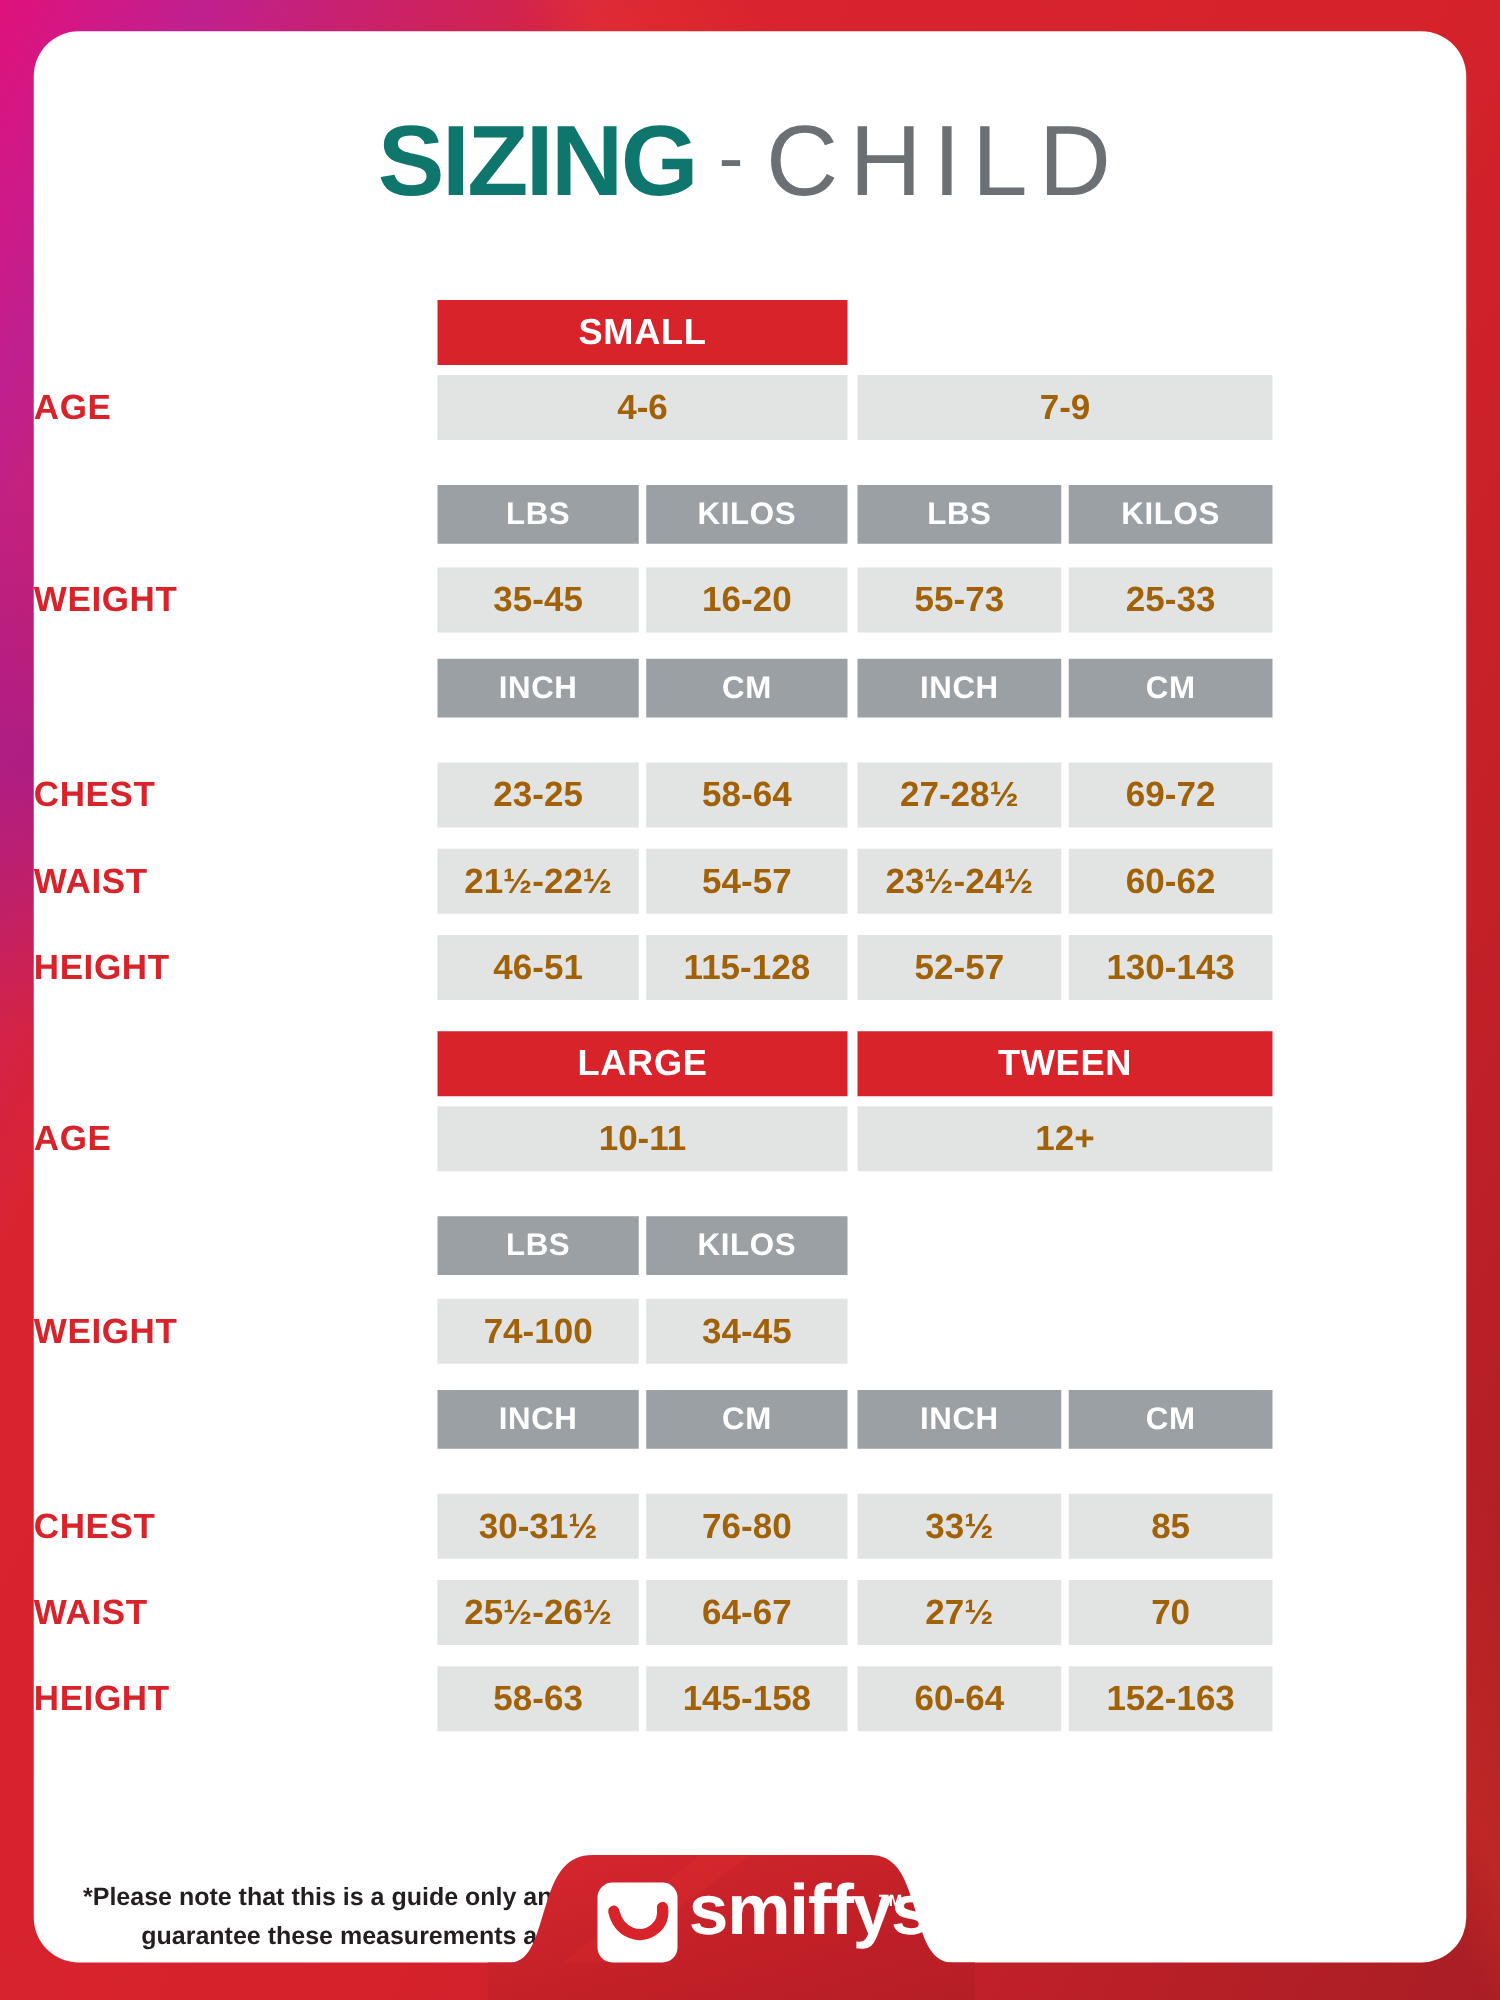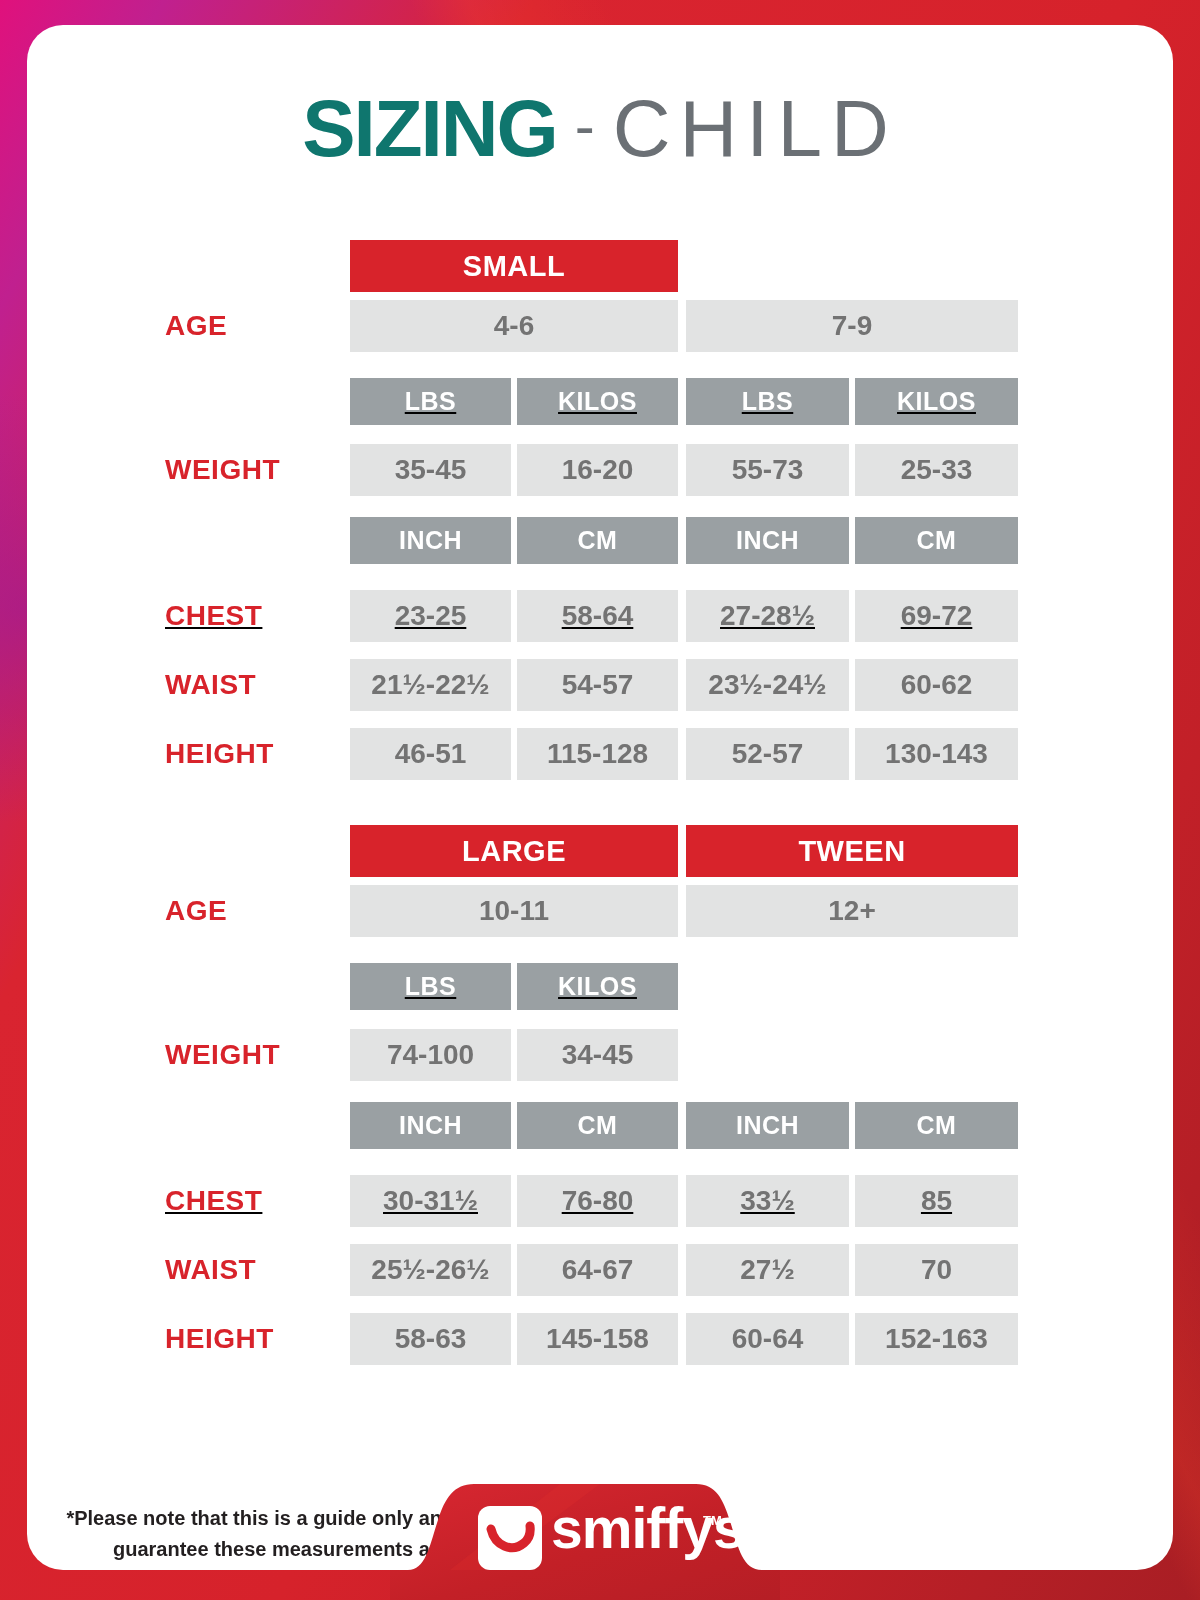--- a/index.html
+++ b/index.html
@@ -21,38 +21,38 @@
     display:flex;justify-content:center;align-items:baseline;gap:18px;
     font-size:80px;line-height:1.1;
   }
   .t-red{color:#0f766e;font-weight:bold;letter-spacing:-2px;}
   .t-dash{color:#6b7075;font-weight:normal;transform:translateY(-10px);font-size:60px;}
   .t-gray{color:#6b7075;font-weight:100;letter-spacing:9px;}
   
   .table{position:absolute;left:0;width:1002px;}
   .trow{display:flex;}
   .lab{
-    width:323px;box-sizing:border-box;padding-left:138px;
+    width:323px;box-sizing:border-box;
     display:flex;align-items:center;
     color:#d8232b;font-weight:bold;font-size:28px;letter-spacing:0.5px;
   }
   .cell{
     display:flex;align-items:center;justify-content:center;
     box-sizing:border-box;font-weight:bold;
   }
   .c1{width:161px;margin-right:6px;}
   .c2{width:161px;margin-right:8px;}
   .c3{width:163px;margin-right:6px;}
   .c4{width:163px;}
   .m1{width:328px;margin-right:8px;}  
   .m2{width:332px;}                    
   .hdr-red{background:#d8232b;color:#ffffff;height:52px;font-size:29px;letter-spacing:0.5px;}
   .hdr-gray{background:#9aa0a3;color:#ffffff;height:47px;font-size:25px;letter-spacing:0.5px;}
-  .data{background:#e2e3e3;color:#737373;height:52px;font-size:28px;}
-  .g8{margin-top:8px;} .g26{margin-top:26px;text-decoration:underline;} .g19{margin-top:19px;}
+  .data{background:#e2e3e3;color:#a16207;height:52px;font-size:28px;}
+  .g8{margin-top:8px;} .g26{margin-top:36px;} .g19{margin-top:19px;}
   .g21{margin-top:21px;} .g17{margin-top:17px;}
   
   .disclaimer{
     position:absolute;left:20px;top:1478px;width:530px;text-align:center;
     color:#231f20;font-weight:bold;font-size:20px;line-height:1.55;z-index:2;
   }
   .tab-svg{position:absolute;left:390px;top:1484px;z-index:2;}
   .logo-box{
     position:absolute;left:478px;top:1506px;width:64px;height:64px;
     background:#ffffff;border-radius:12px;z-index:3;

